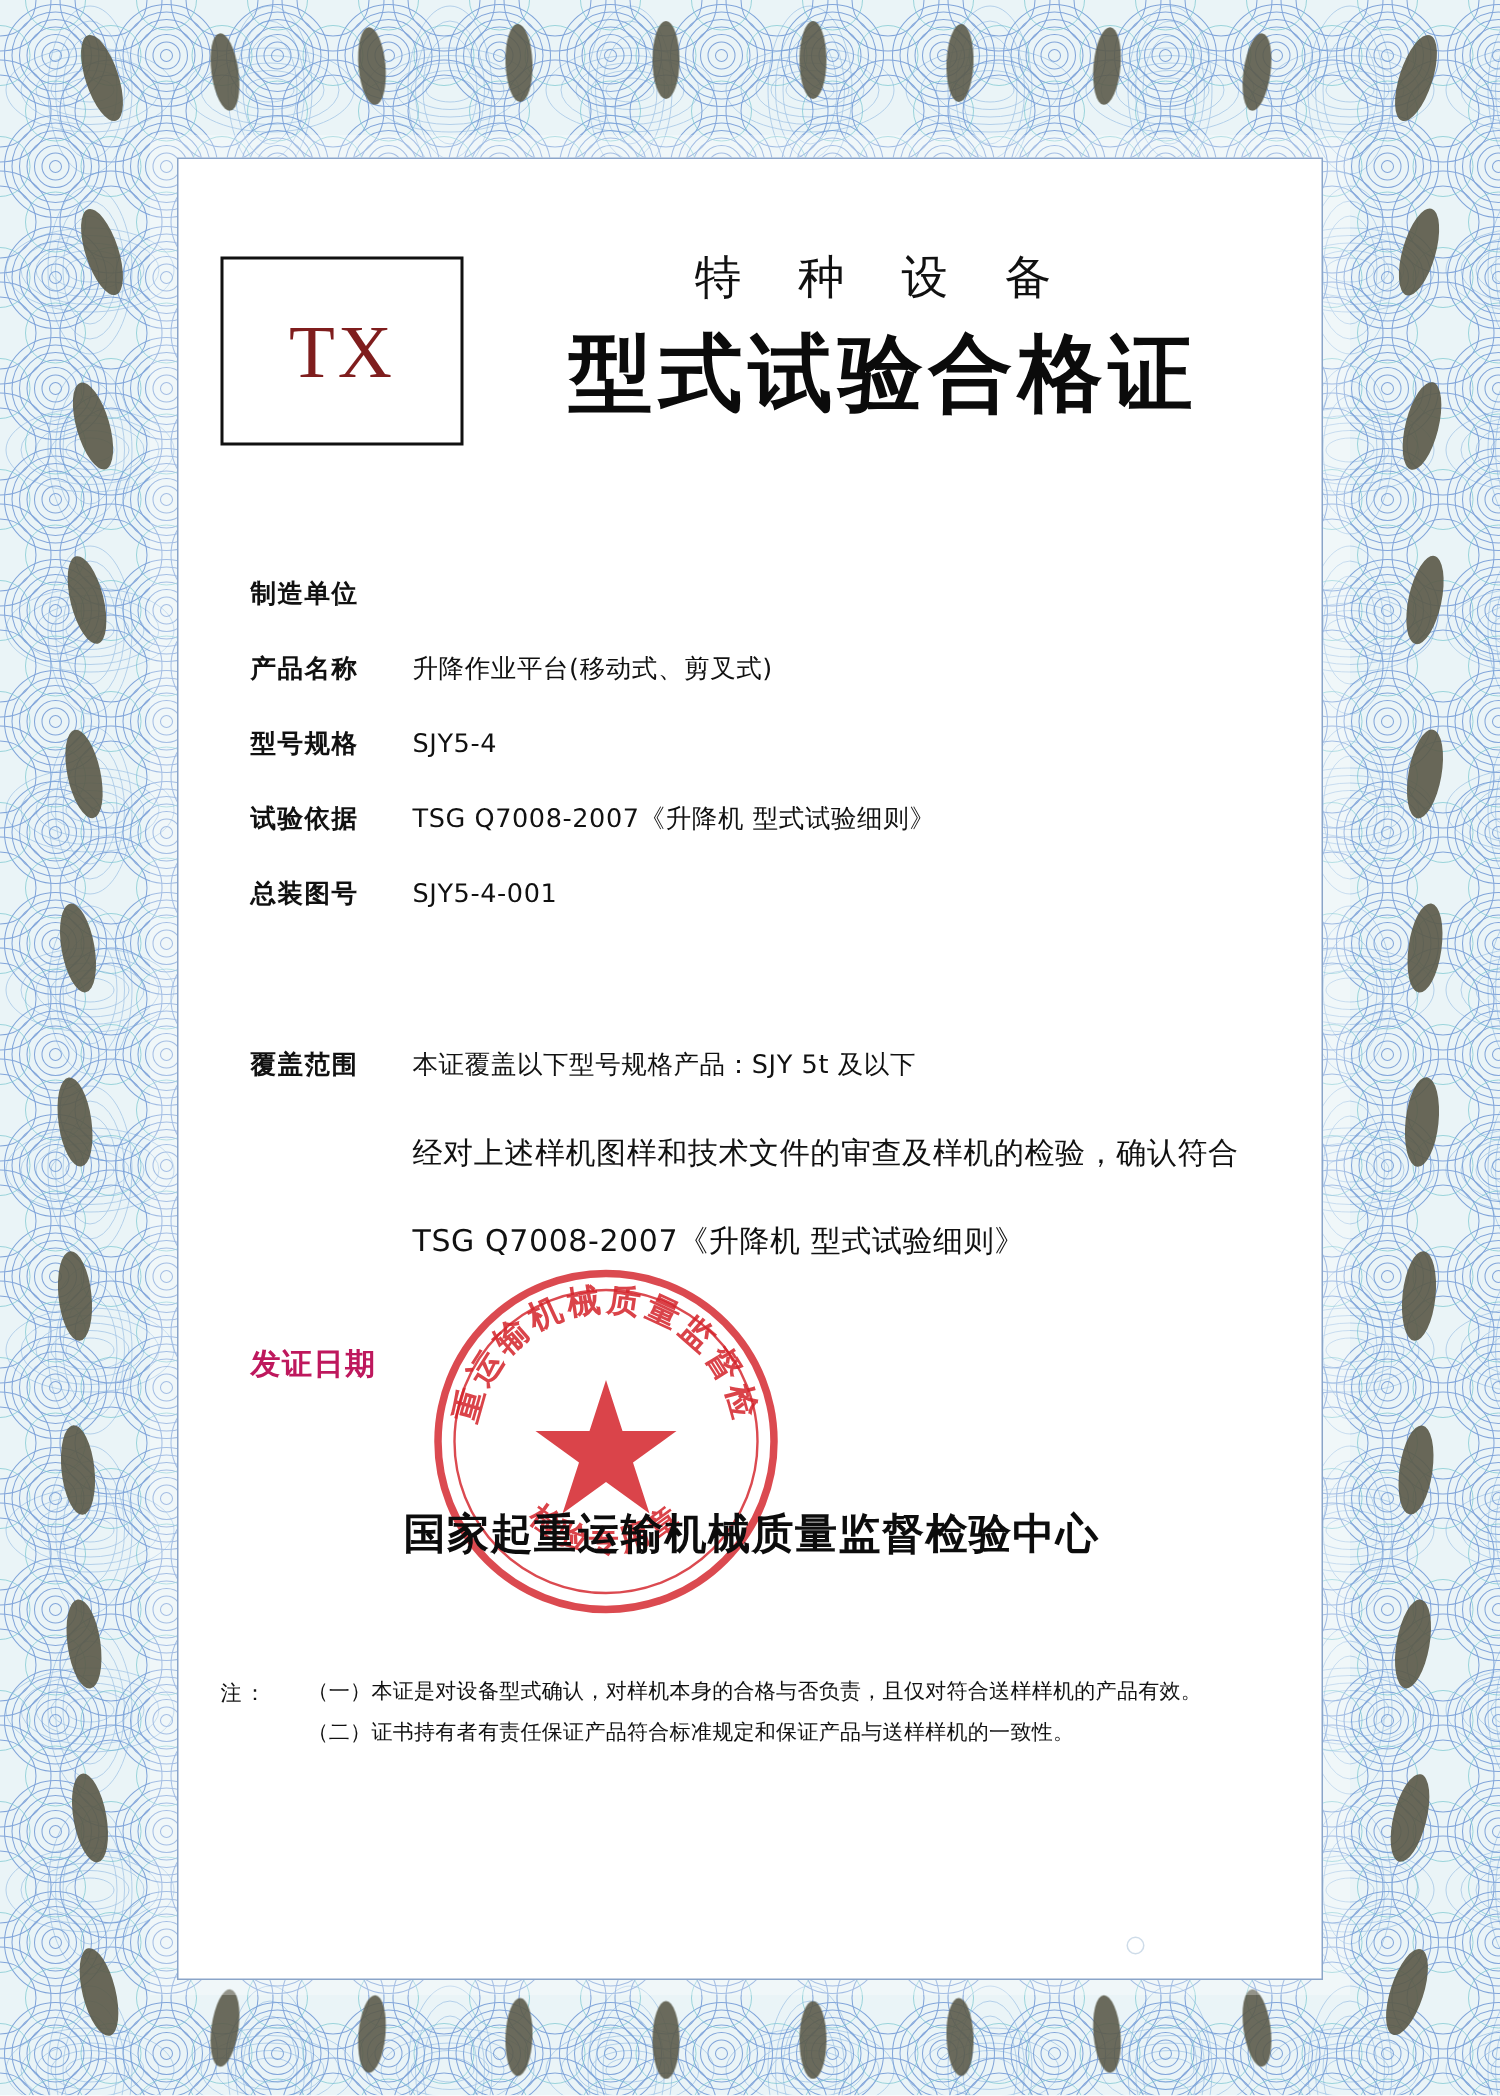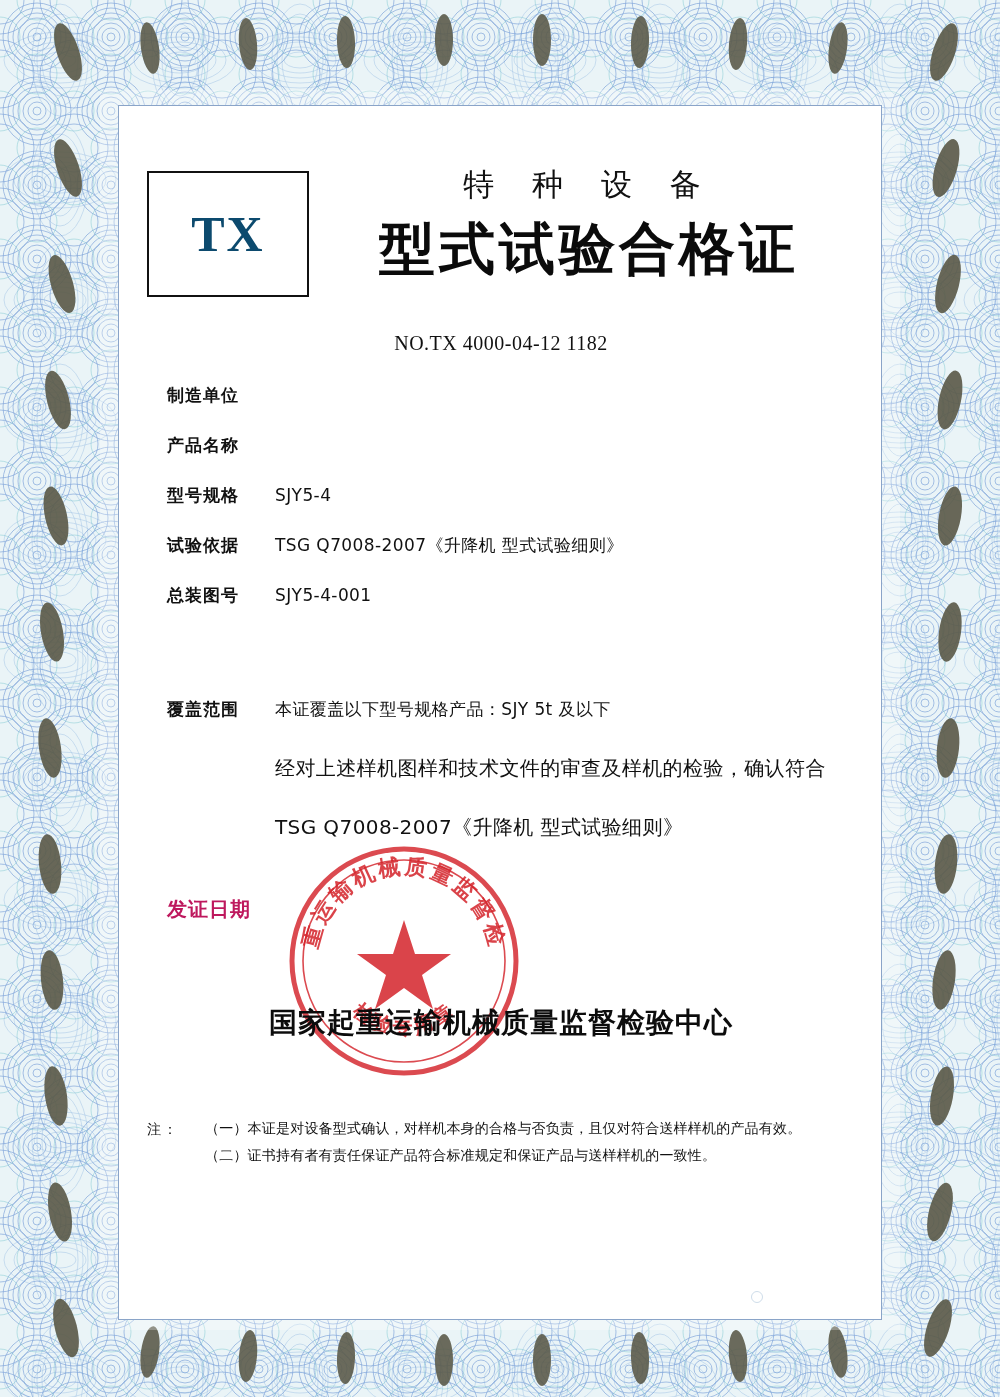--- a/index.html
+++ b/index.html
@@ -51,24 +51,24 @@
     width: 162px;
     height: 126px;
     border: 2px solid #111;
     box-sizing: border-box;
     display: flex;
     align-items: center;
     justify-content: center;
   }
   .tx-box .tx-text {
     font-family: "Liberation Serif", serif;
-    font-weight: bold;
+    font-weight: normal;
     font-size: 50px;
     letter-spacing: 2px;
-    color: #0c4a6e;
+    color: #7f1d1d;
   }
 
   
   .title-small {
     position: absolute;
     left: 200px;
     top: 58px;
     width: 540px;
     text-align: center;
     font-family: "DejaVu Sans", sans-serif;
@@ -328,28 +328,28 @@
 
   <div class="cert-body">
     <div class="cert-inner">
 
       <div class="tx-box">
         <span class="tx-text">TX</span>
       </div>
 
       <div class="title-small">特 种 设 备</div>
       <div class="title-big">型式试验合格证</div>
-      <div class="serial">NO.TX 4000-04-12 1182</div>
 
       <div class="fields">
         <div class="field-row">
           <span class="field-label">制造单位</span>
         </div>
         <div class="field-row">
           <span class="field-label">产品名称</span>
+          <span class="field-value">升降作业平台(移动式、剪叉式)</span>
         </div>
         <div class="field-row">
           <span class="field-label">型号规格</span>
           <span class="field-value">SJY5-4</span>
         </div>
         <div class="field-row">
           <span class="field-label">试验依据</span>
           <span class="field-value">TSG Q7008-2007《升降机 型式试验细则》</span>
         </div>
         <div class="field-row">

